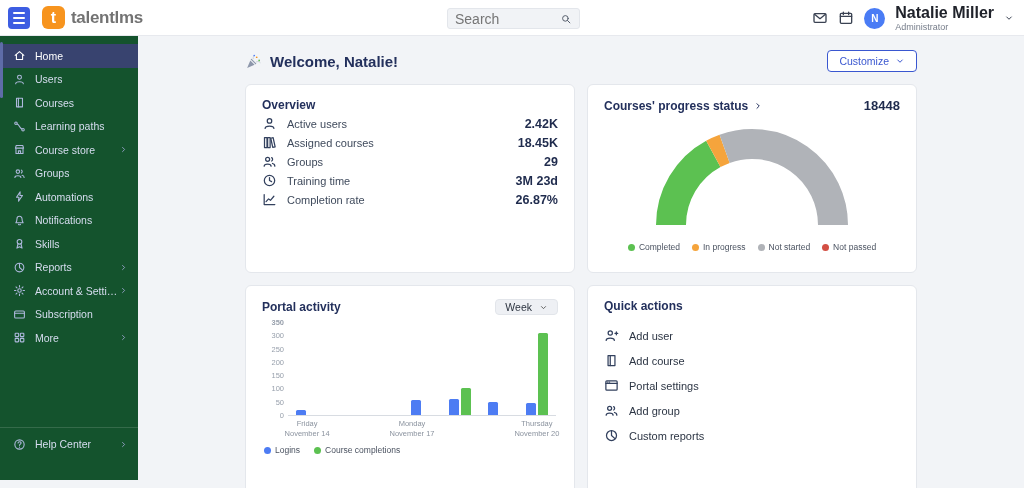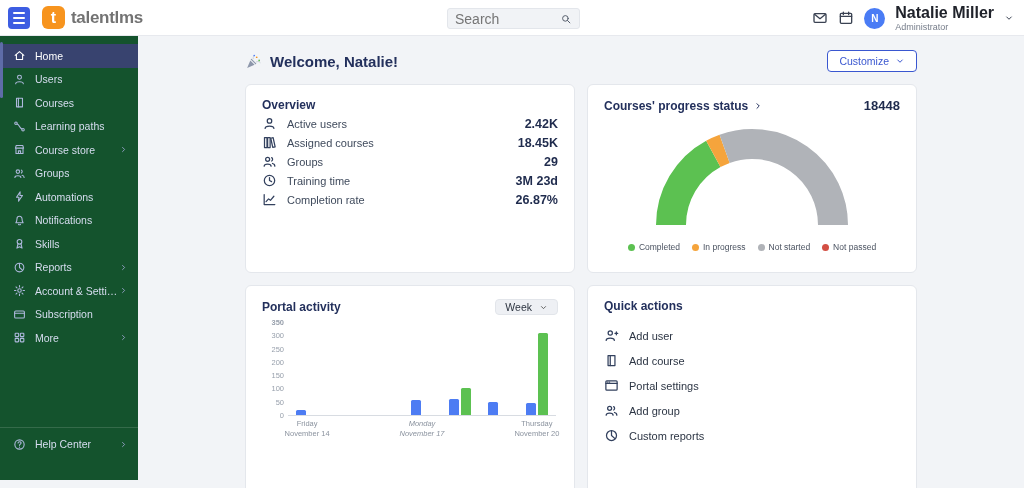--- a/index.html
+++ b/index.html
@@ -470,27 +470,37 @@
               <div class="ytick" style="bottom: 48.5714px;">100</div>
               <div class="ytick" style="bottom: 61.8571px;">150</div>
               <div class="ytick" style="bottom: 75.1429px;">200</div>
               <div class="ytick" style="bottom: 88.4286px;">250</div>
               <div class="ytick" style="bottom: 101.714px;">300</div>
               <div class="ytick" style="bottom: 115px; font-weight: bold;">350</div>
               <div class="xtick" style="left: 3.1px; top: 99px;">
                 <div>Friday</div>
                 <div>November 14</div>
               </div>
-              <div class="xtick" style="left: 118px; top: 99px; font-style: italic;">
+              <div class="xtick" style="left: 108px; top: 99px;">
                 <div>Monday</div>
                 <div>November 17</div>
               </div>
               <div class="xtick" style="left: 232.9px; top: 99px;">
                 <div>Thursday</div>
                 <div>November 20</div>
+              </div>
+            </div>
+          <div class="pa-legend">
+              <div class="lg-item">
+                <div class="lg-dot" style="background: rgb(77, 124, 243);"></div>
+                <span class="lg-label">Logins</span>
+              </div>
+              <div class="lg-item">
+                <div class="lg-dot" style="background: rgb(92, 193, 81);"></div>
+                <span class="lg-label">Course completions</span>
               </div>
             </div>
         </section>
 
         <section class="card h2">
           <div class="card-title">Quick actions</div>
           <div>
               <div class="qa-item qa-first">
                 <svg viewBox="0 0 24 24" class="row-icn">
                   <use href="#sym-user-plus"></use>

